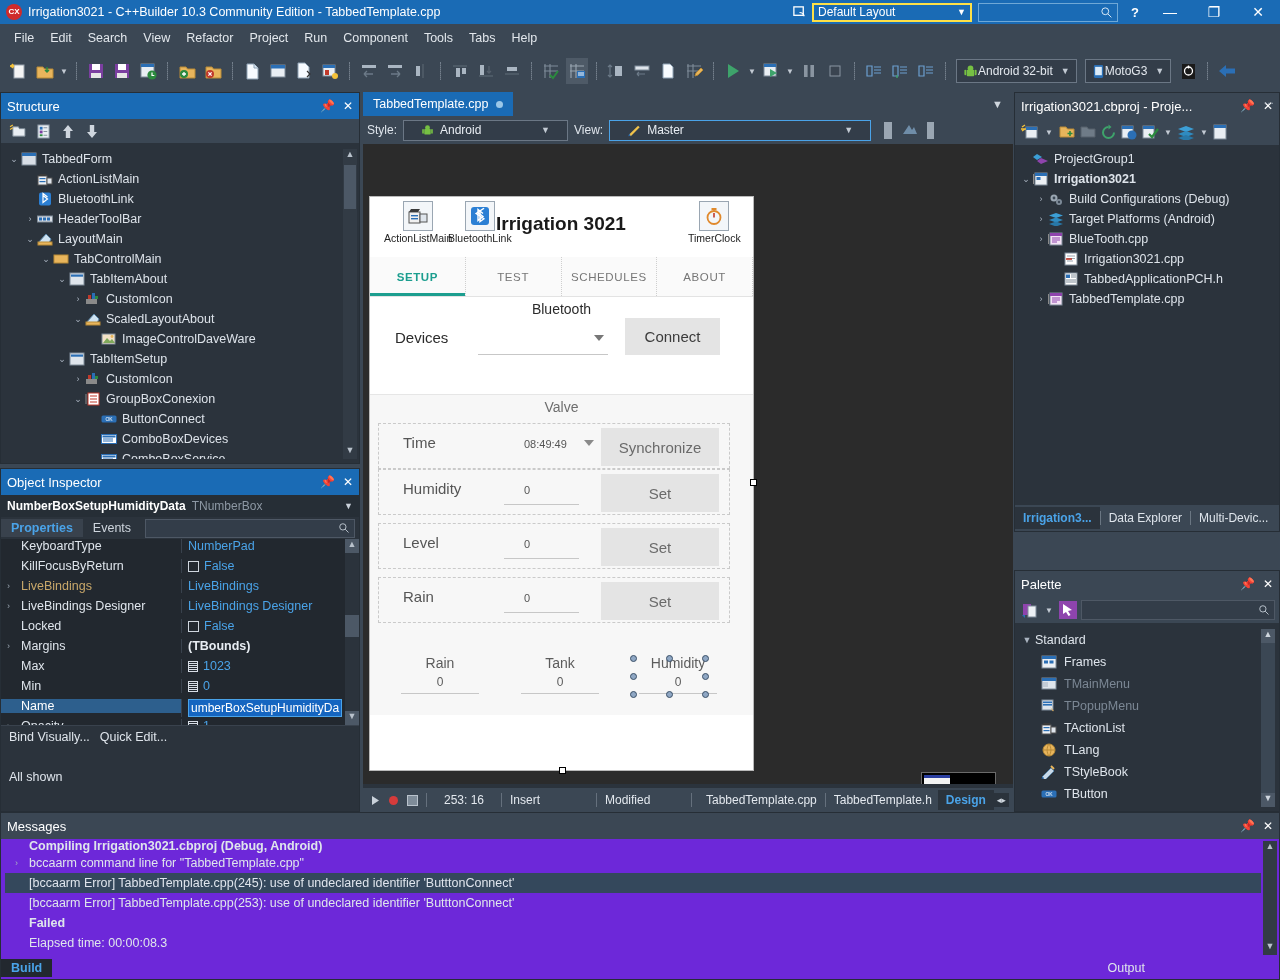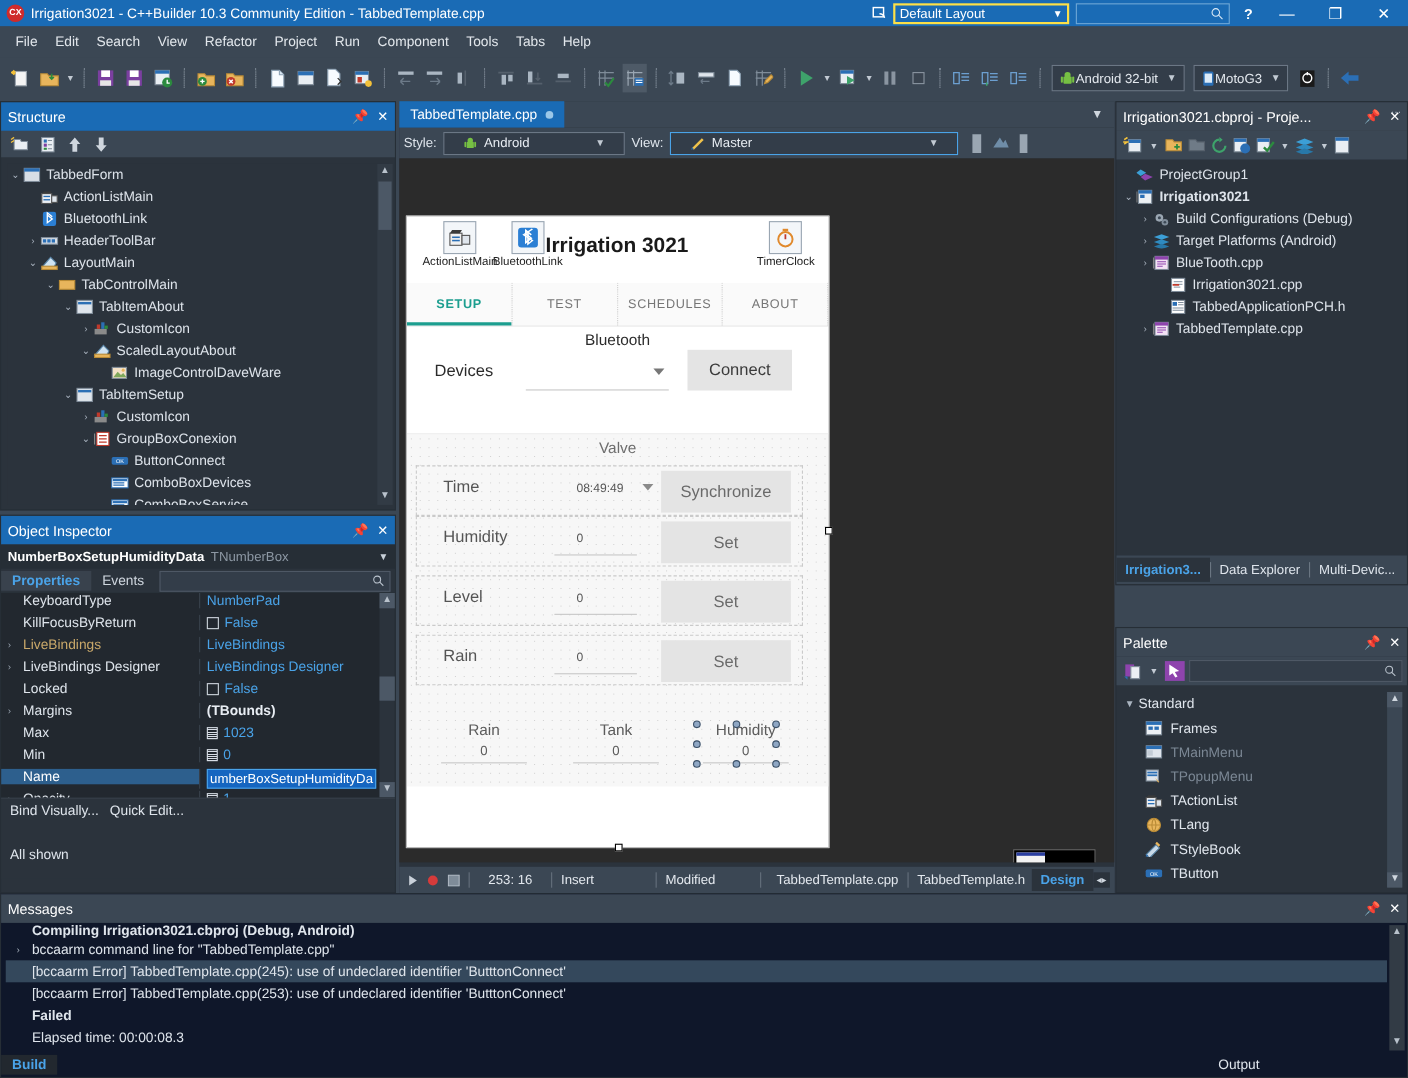--- a/index.html
+++ b/index.html
@@ -218,21 +218,21 @@
                 display:flex; align-items:center; padding:0 4px; margin-right:4px; }
   .pal-search .mag { margin-left:auto; color:#b9c2cc; }
   .pal-list { position:absolute; left:4px; top:58px; right:4px; bottom:4px; overflow:hidden; }
   .pal-row { display:flex; align-items:center; height:22px; font-size:12.5px; color:#dfe5ec; }
   .pal-row.dim { color:#7b8794; }
   .pal-row .ic { width:16px; height:14px; margin-right:7px; flex:none; }
   .pal-row .arr { width:16px; text-align:center; font-size:9px; color:#aab4c0; }
 
   
   .messages { position:absolute; left:0; top:812px; width:1280px; height:168px;
-              background:#0f172a; border:1px solid #262e36; }
+              background:#6d28d9; border:1px solid #262e36; }
   .msg-list { position:absolute; left:4px; top:28px; right:18px; bottom:24px; overflow:hidden; }
   .mrow { height:20px; display:flex; align-items:center; font-size:12.5px; color:#dfe5ec;
           padding-left:24px; white-space:nowrap; }
   .mrow.hl { background:#34485c; }
   .mrow.b { font-weight:bold; }
   .mrow .ar { position:absolute; left:10px; font-size:9px; color:#aab4c0; }
   .msg-tabs { position:absolute; left:0; bottom:0; width:1154px; height:22px; display:flex;
               align-items:center;justify-content:space-between; }
   .msg-tab { padding:2px 10px; font-size:12.5px; color:#dfe5ec; }
   .msg-tab.active { color:#4aa3e8; font-weight:bold; background:#22282f; }

